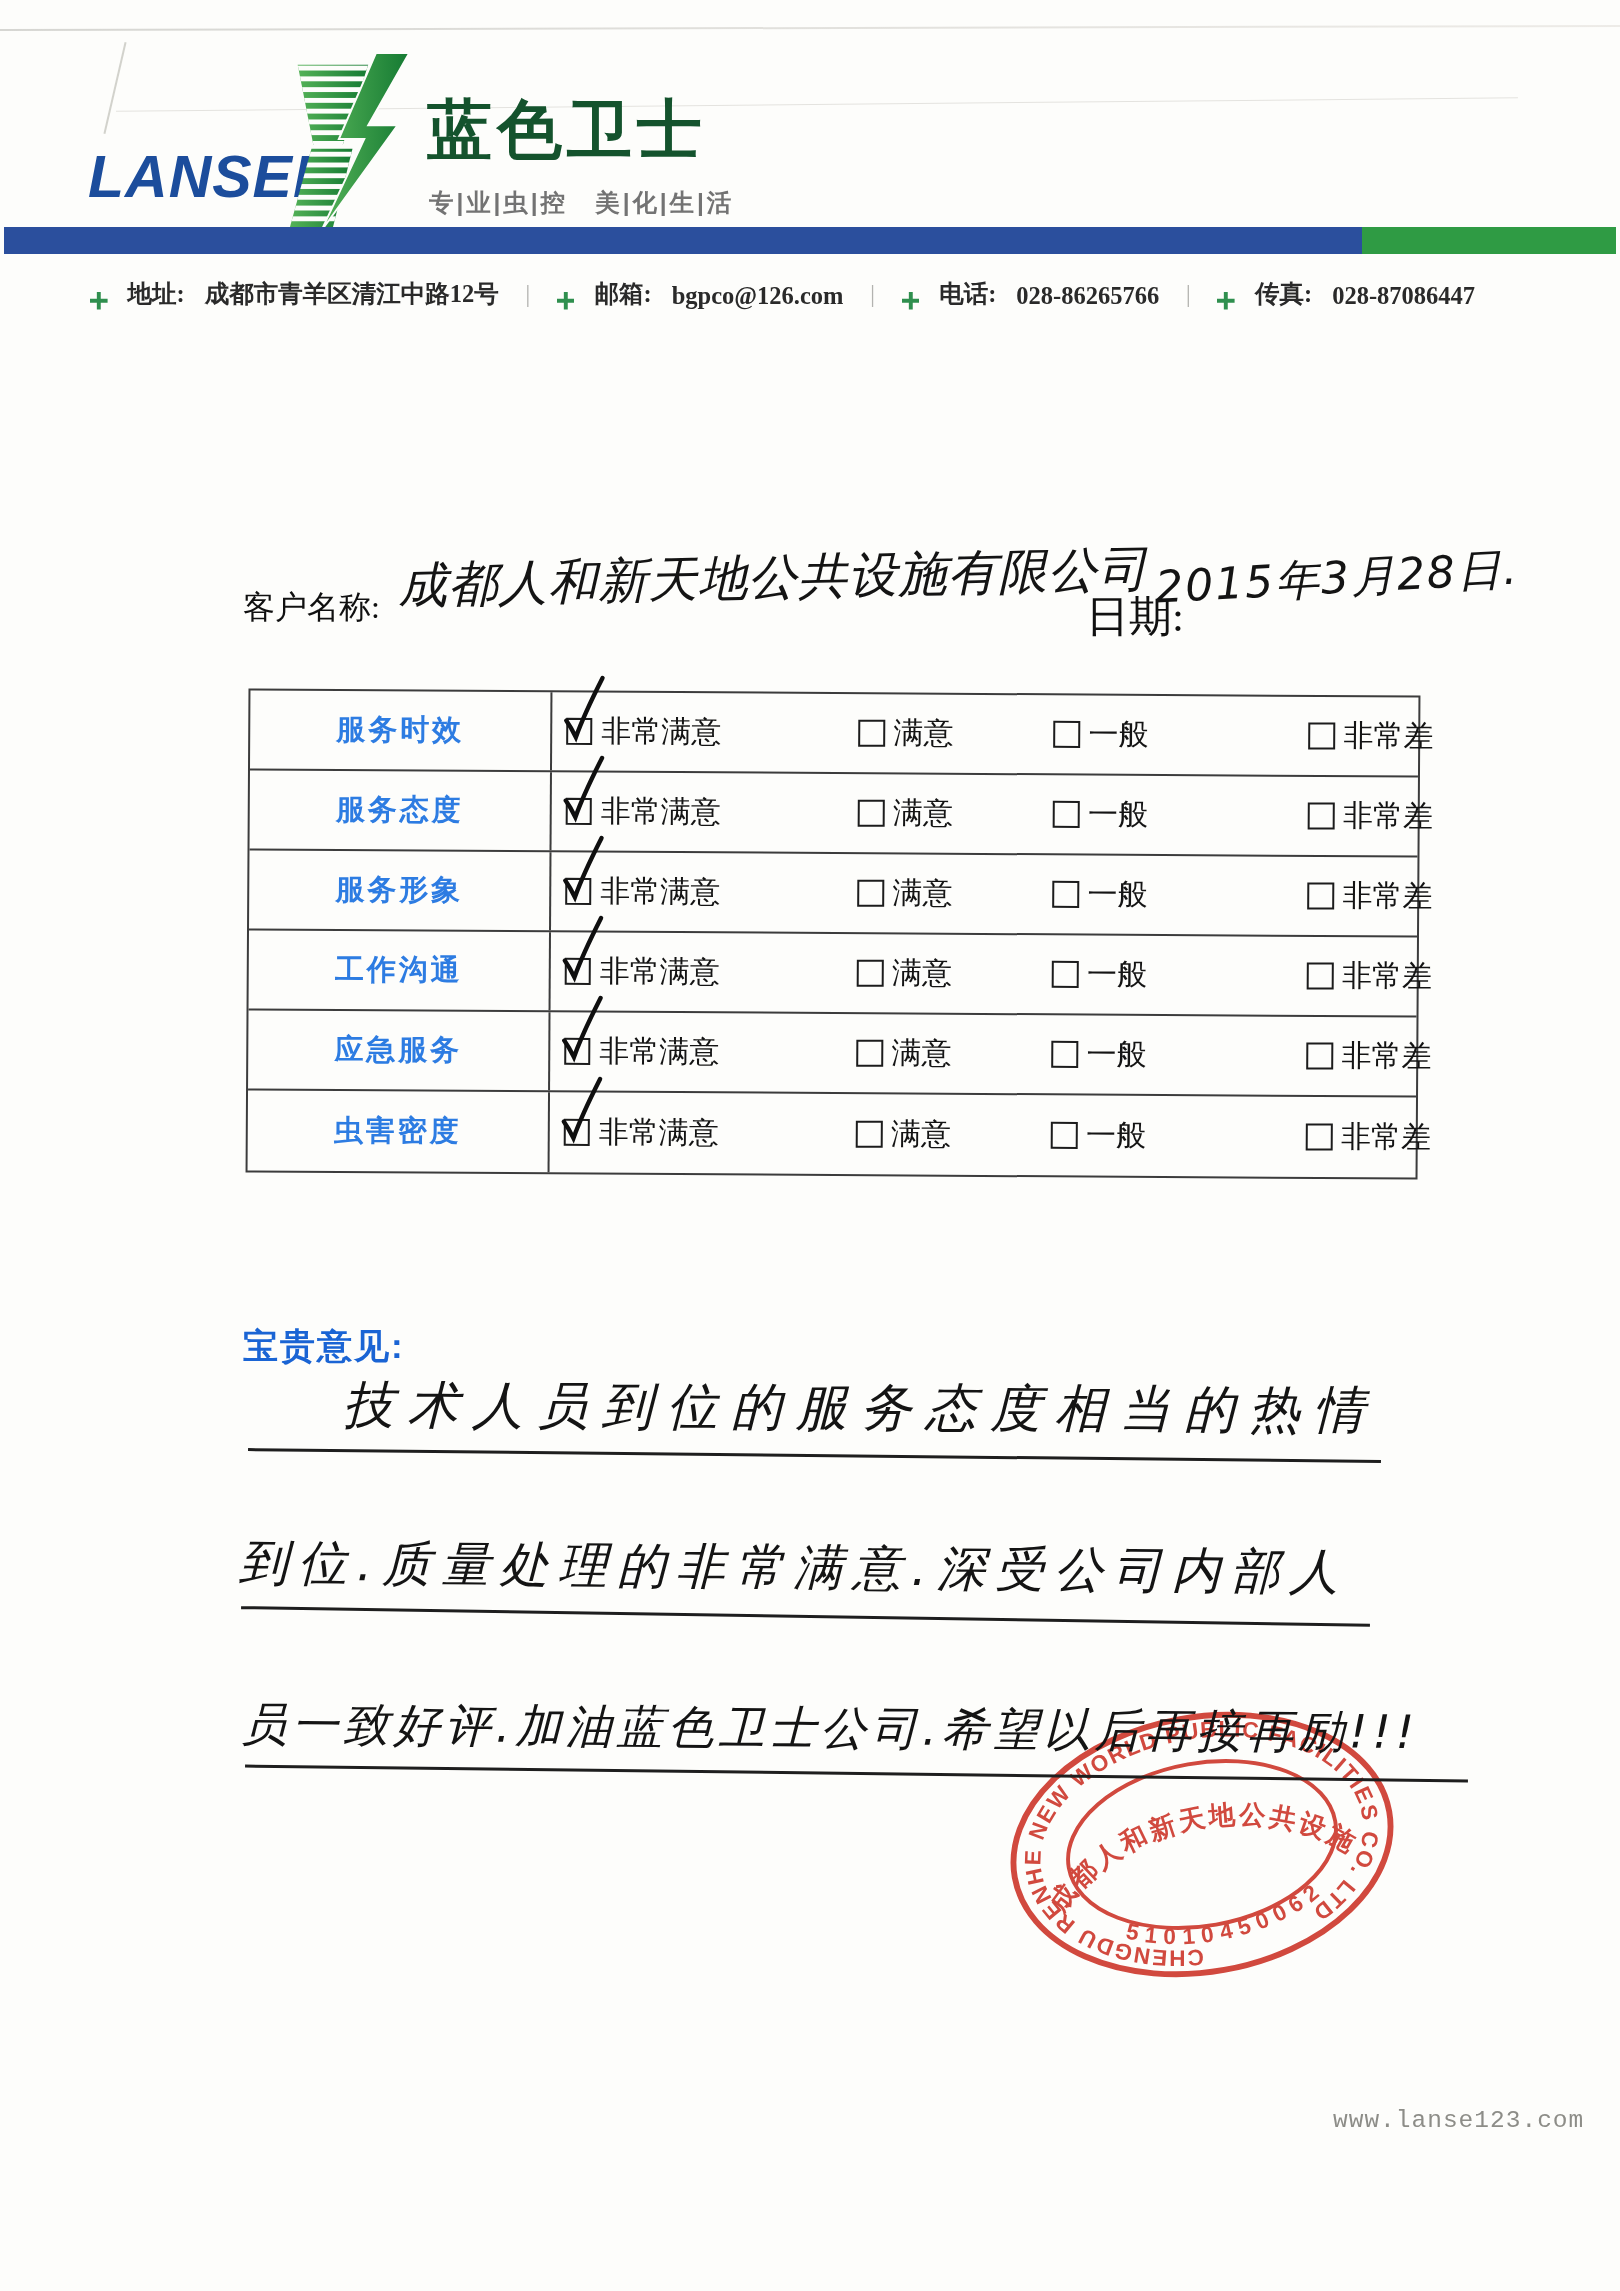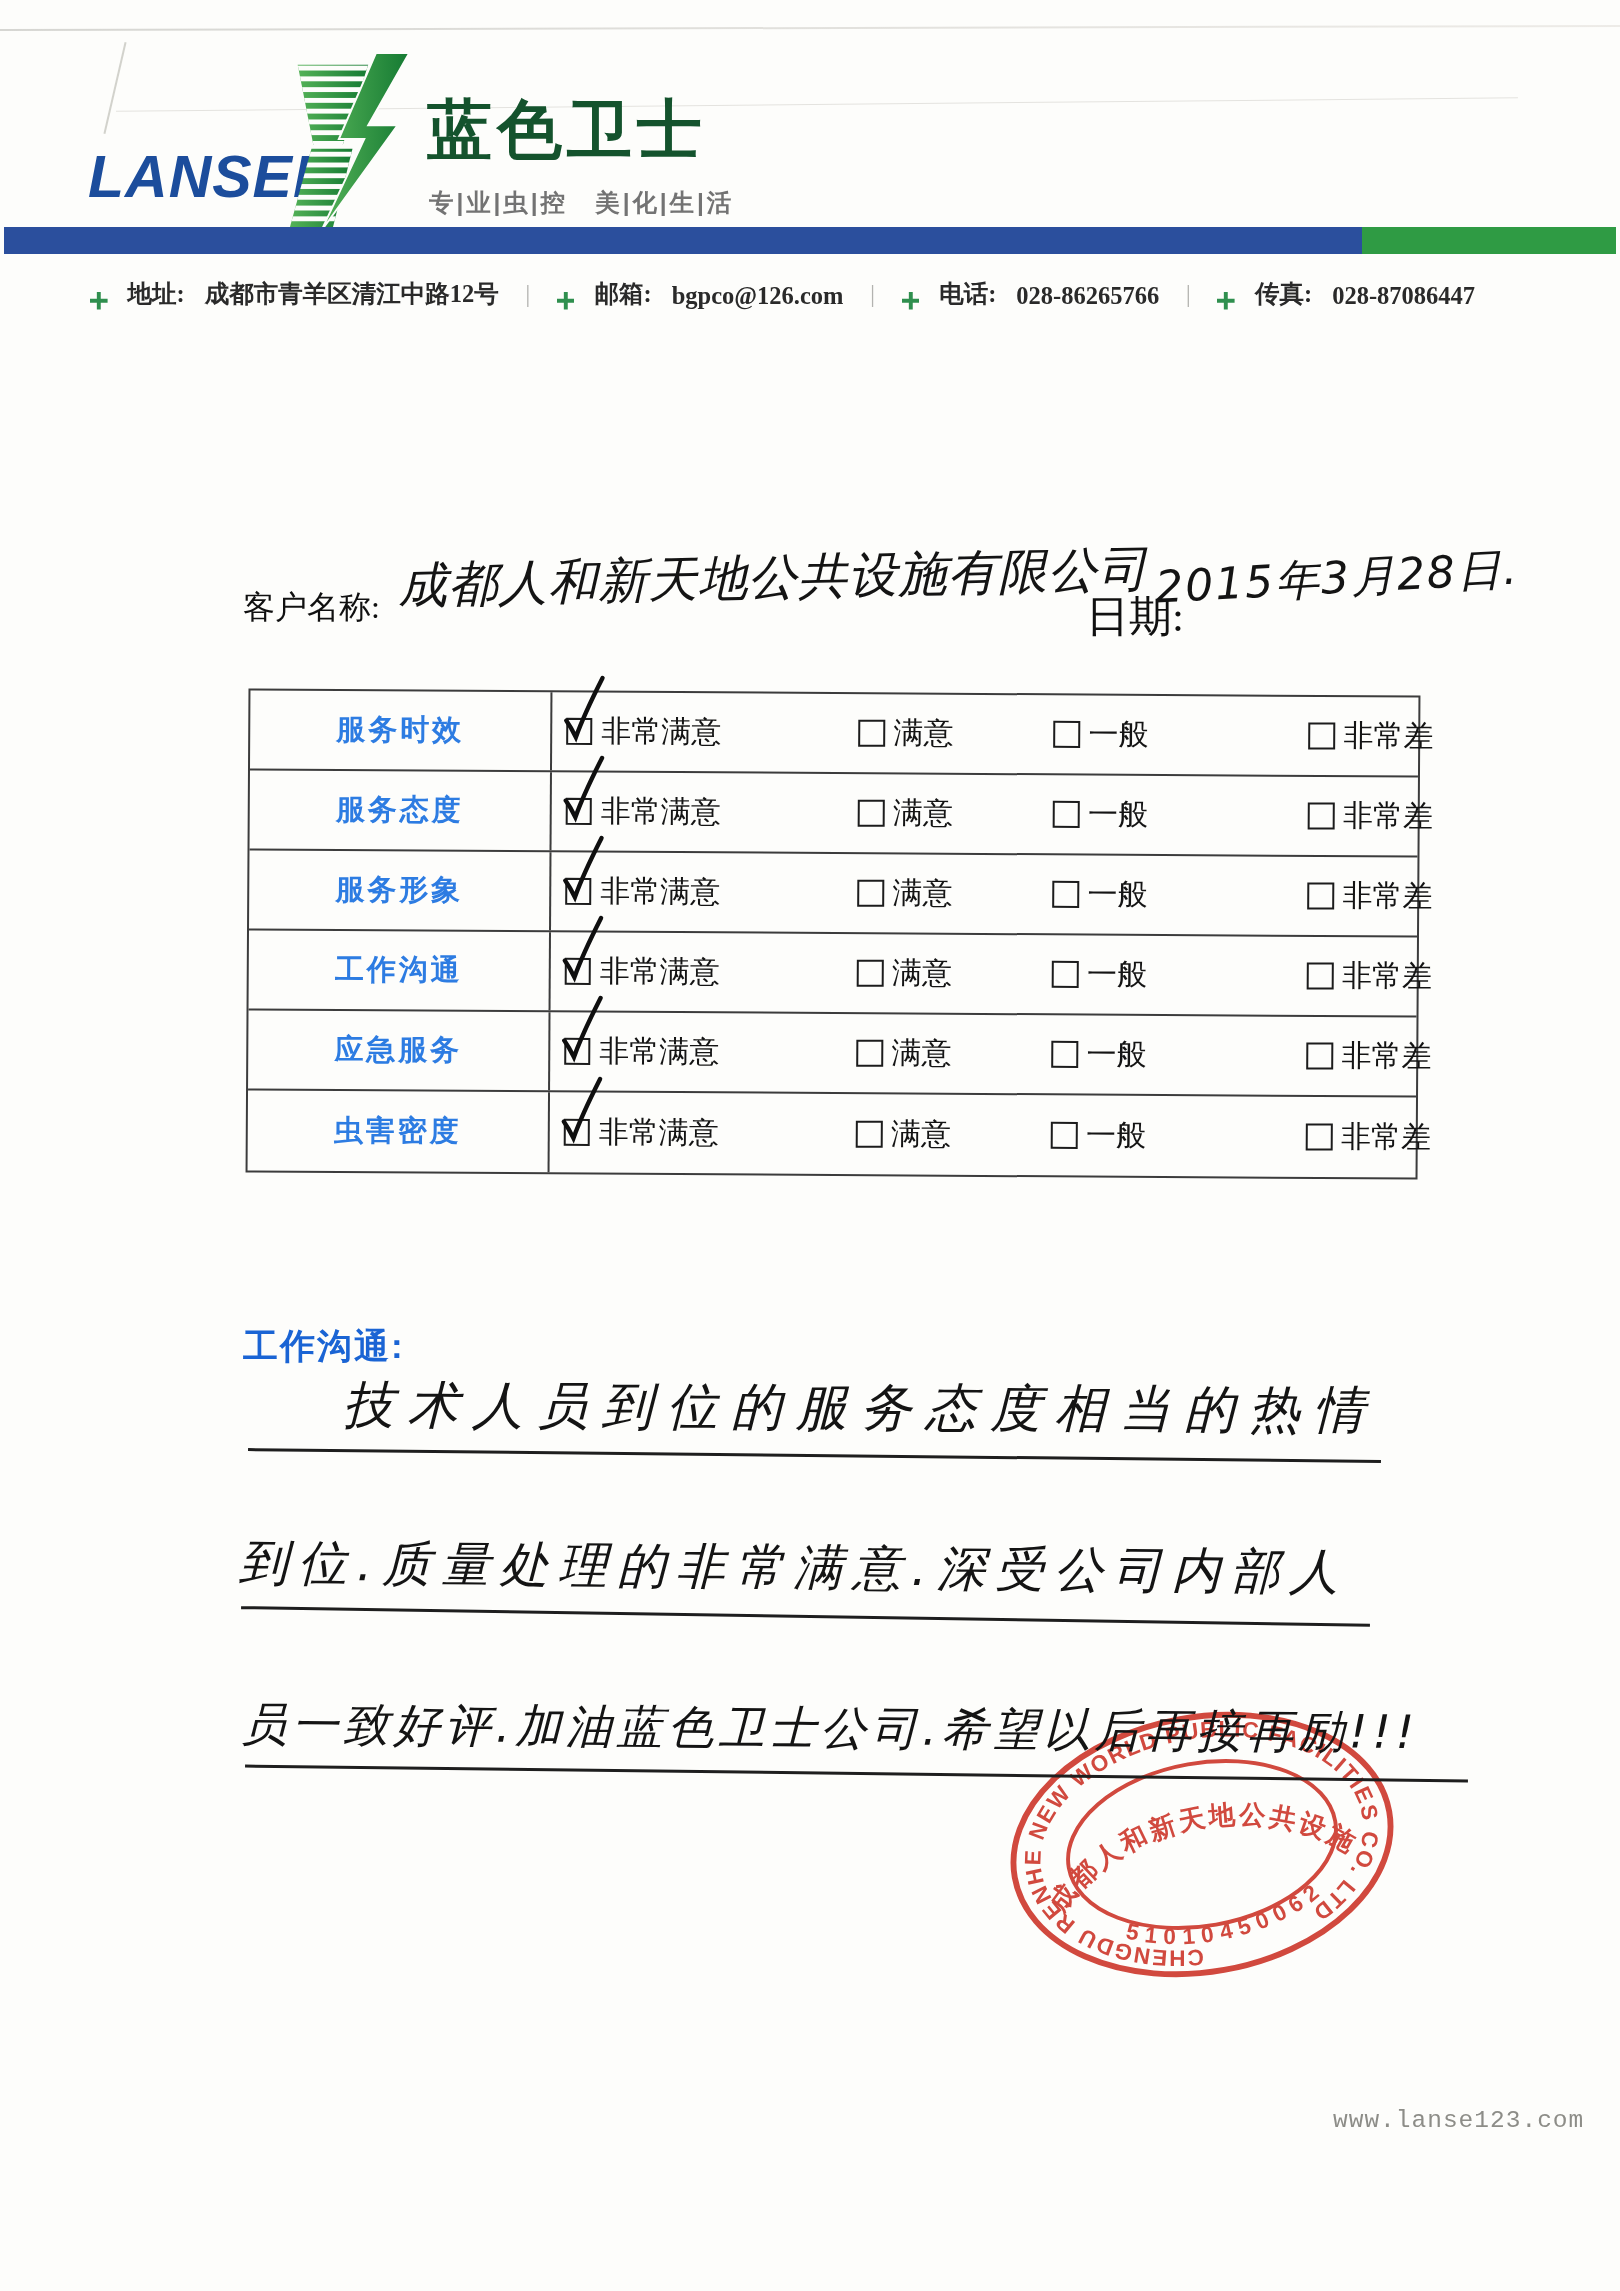--- a/index.html
+++ b/index.html
@@ -323,21 +323,21 @@
         </span>
         <span class="opt opt4">
           <span class="cb"></span>
           <span>非常差</span>
         </span>
       </div>
     </div>
 
   </div>
 
-  <div class="comments-label">工作沟通:</div>
+  <div class="comments-label">宝贵意见:</div>
 
   <div class="hand cline ctext1">技术人员到位的服务态度相当的热情</div>
   <div class="uline uline1"></div>
 
   <div class="hand cline ctext2">到位.质量处理的非常满意.深受公司内部人</div>
   <div class="uline uline2"></div>
 
   <div class="hand cline ctext3">员一致好评.加油蓝色卫士公司.希望以后再接再励!!!</div>
   <div class="uline uline3"></div>
 

